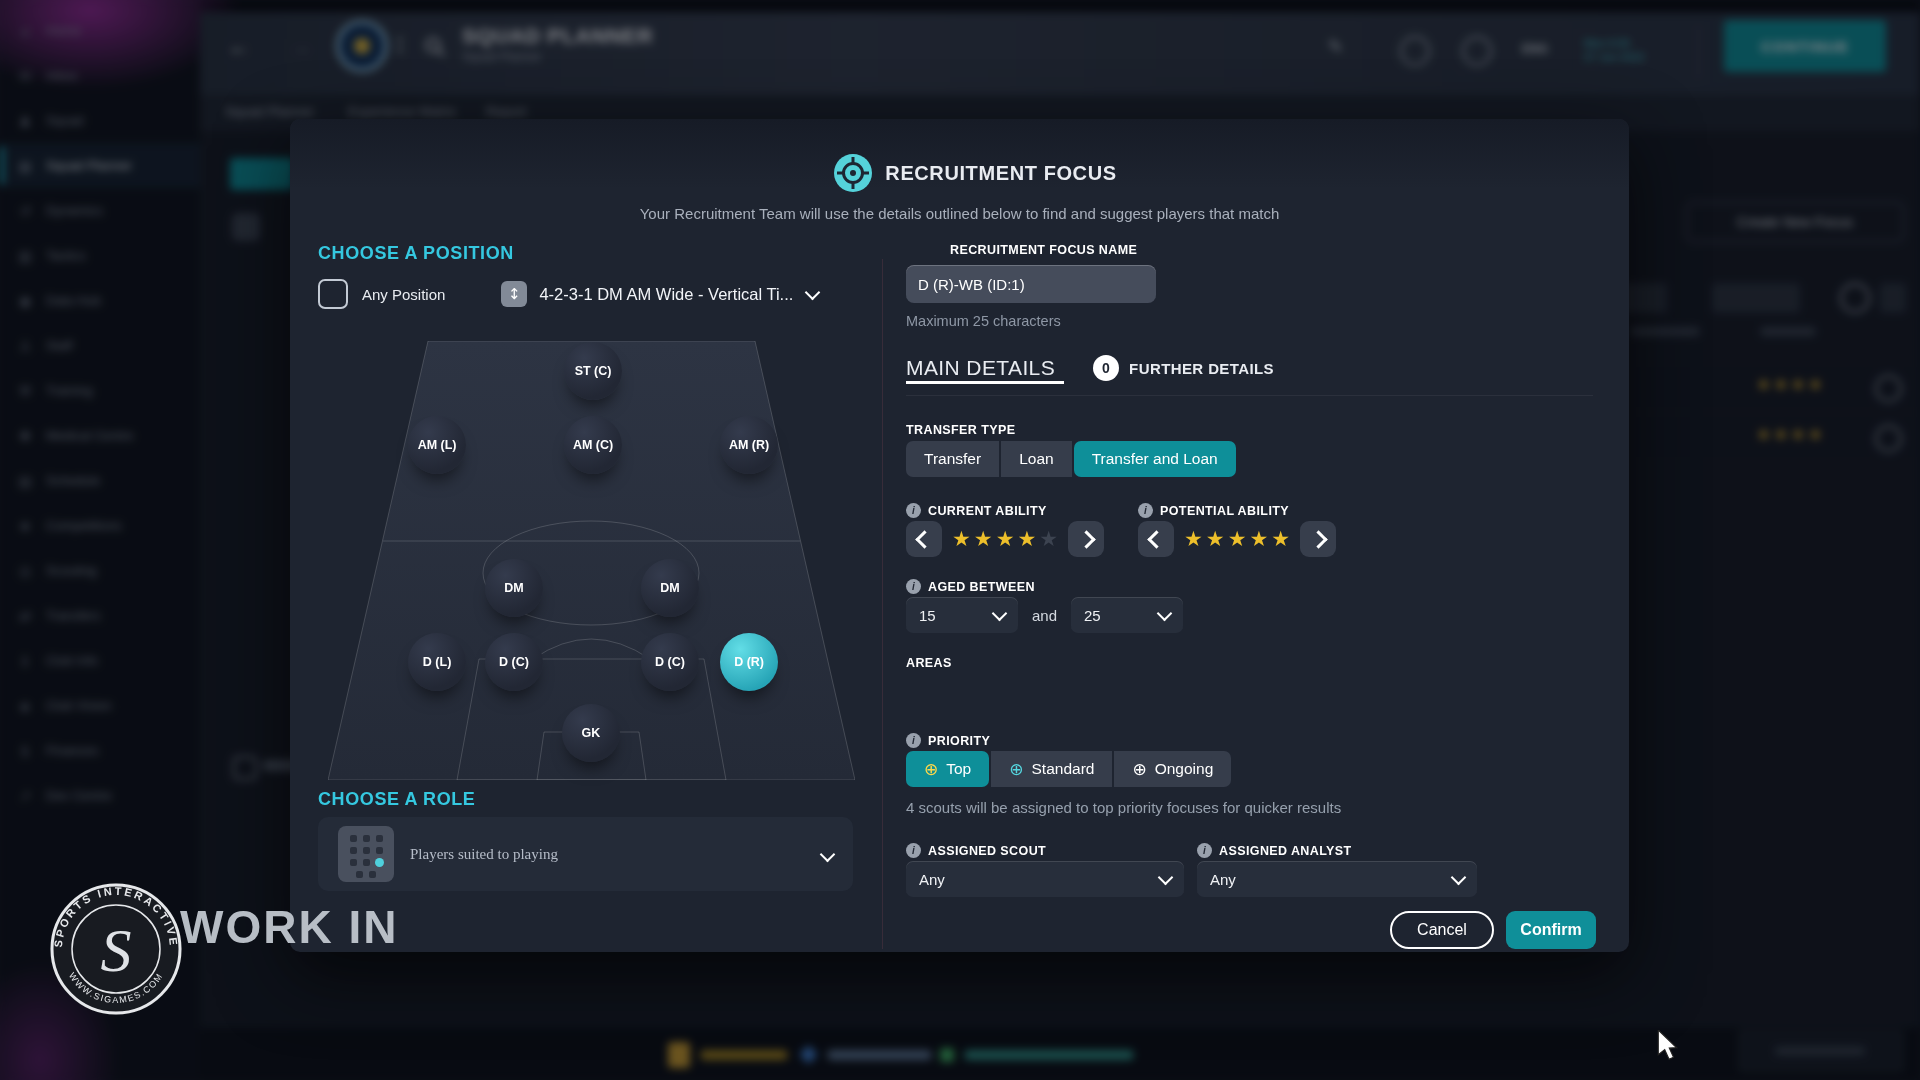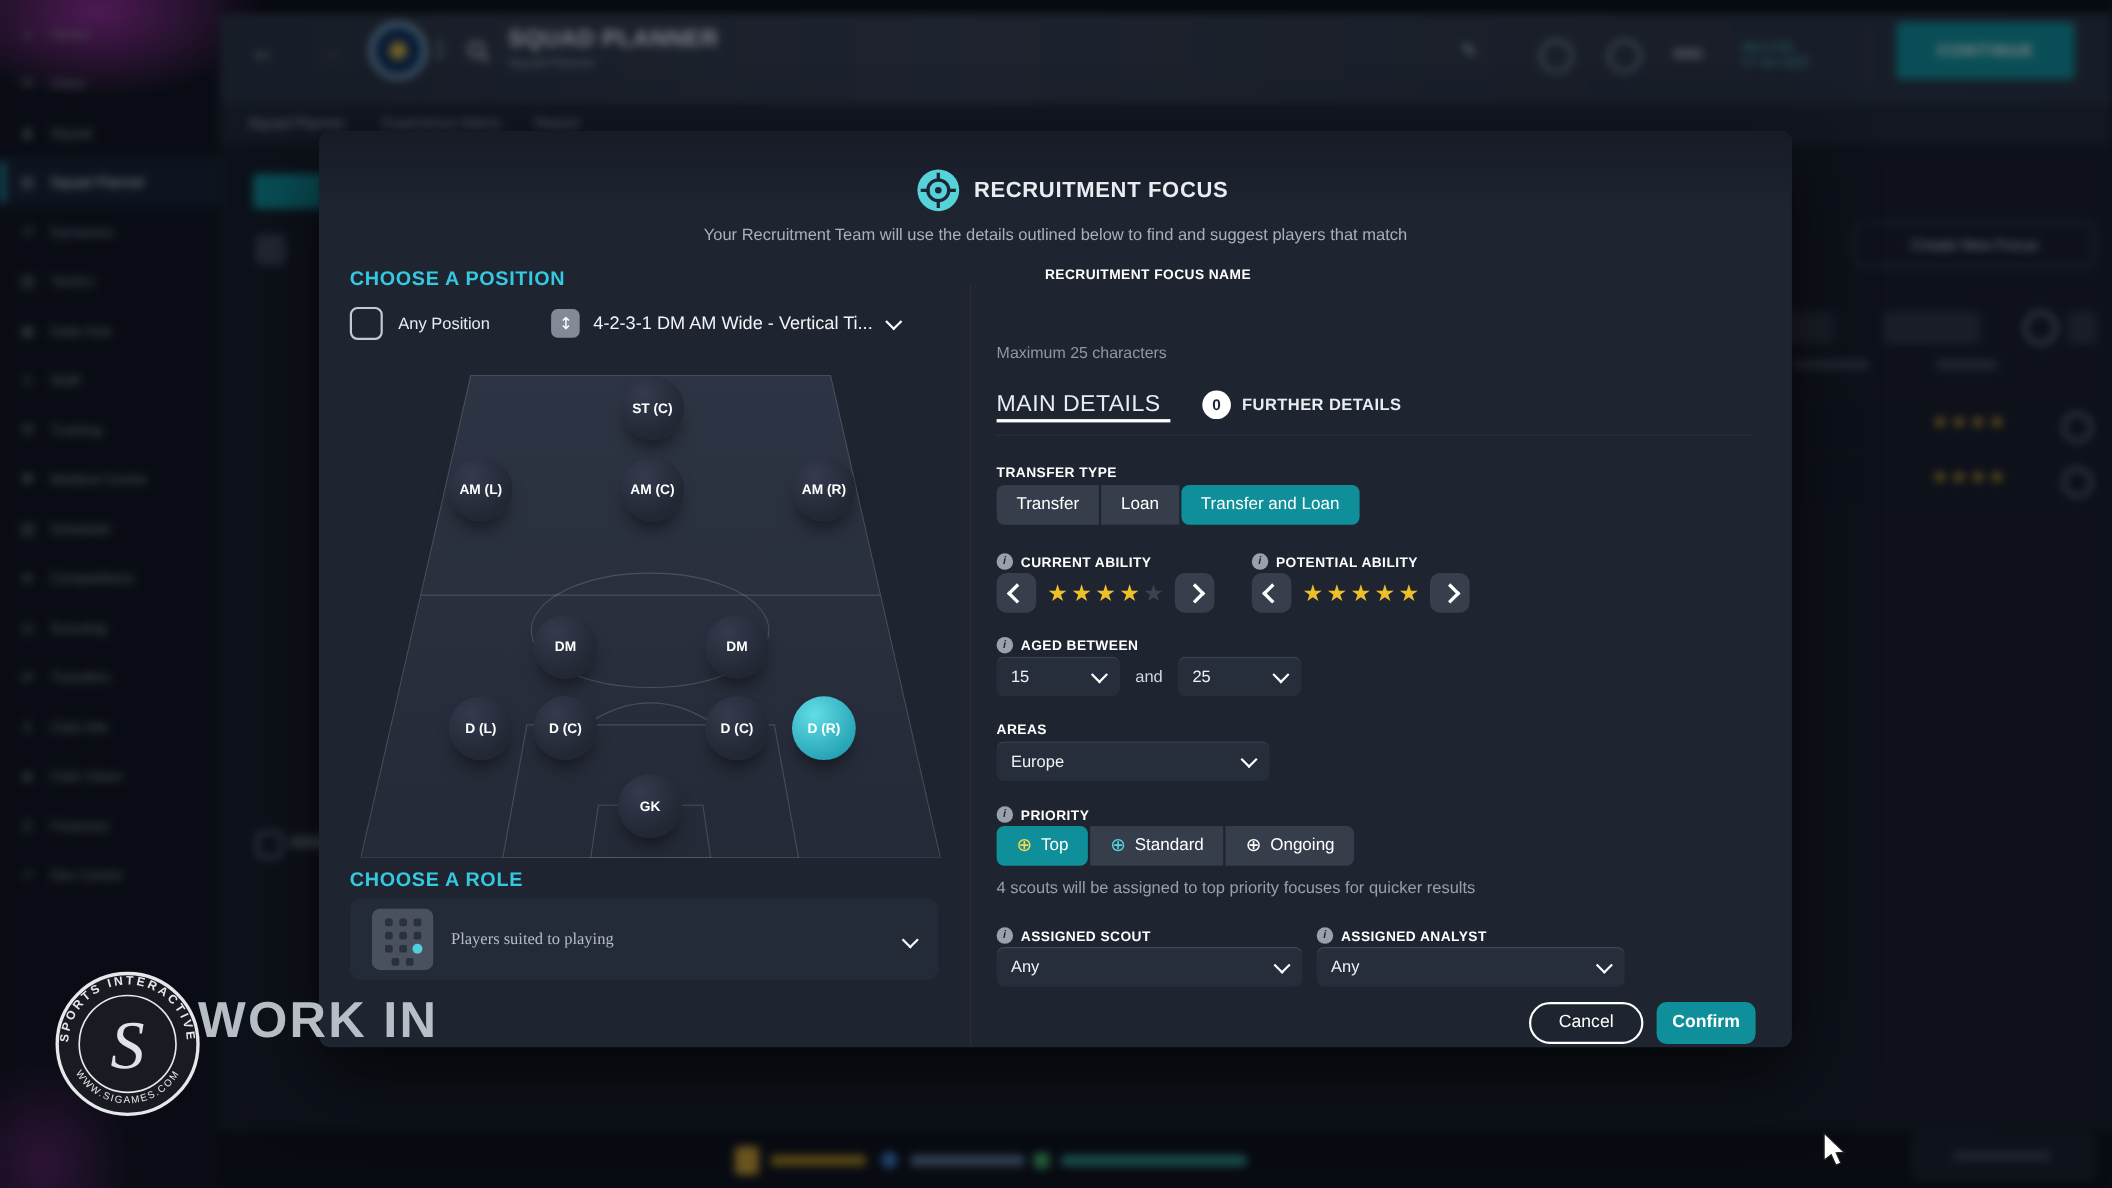--- a/index.html
+++ b/index.html
@@ -363,20 +363,21 @@
         </svg>
         <div class="role-texts">
           <div class="role-pre">Players suited to playing</div>
         </div>
         <span class="chev"></span>
       </div>
     </div>
 
     <div class="rcol">
       <div class="abs lbl" style="left:0;top:124px;margin-left:44px;">RECRUITMENT FOCUS NAME</div>
+      <input class="abs txt-input" style="left: 0px; top: 146px;" value="D (R)-WB (ID:1)">
       <div class="abs hint" style="left:0;top:194px;">Maximum 25 characters</div>
 
       <div class="tabrow">
         <span class="tab-main">MAIN DETAILS</span>
         <span class="tab-further">
           <span class="badge0">0</span>
           <span>FURTHER DETAILS</span>
         </span>
       </div>
       <div class="tab-underline"></div>
@@ -445,24 +446,20 @@
             <span class="chev" style="margin-top:-4px;"></span>
         </div>
         <span style="font-size:15px;color:#d4d9e0;">and</span>
         <div class="select" style="width:112px;">
           <span>25</span>
             <span class="chev" style="margin-top:-4px;"></span>
         </div>
       </div>
 
       <div class="abs lbl" style="left:0;top:537px;">AREAS</div>
-      <div class="abs select" style="left:0;top:555px;width:248px;">
-        <span>Europe</span>
-          <span class="chev" style="margin-top:-4px;"></span>
-      </div>
 
       <div class="abs lbl" style="left:0;top:614px;">
         <span class="info-ico">i</span>
         <span>PRIORITY</span>
       </div>
       <div class="abs seg" style="left:0;top:632px;" id="priority-seg">
           <button class="sel">
             <span class="p-ico" style="color: rgb(255, 217, 74);">⊕</span>
             <span>Top</span>
           </button>

